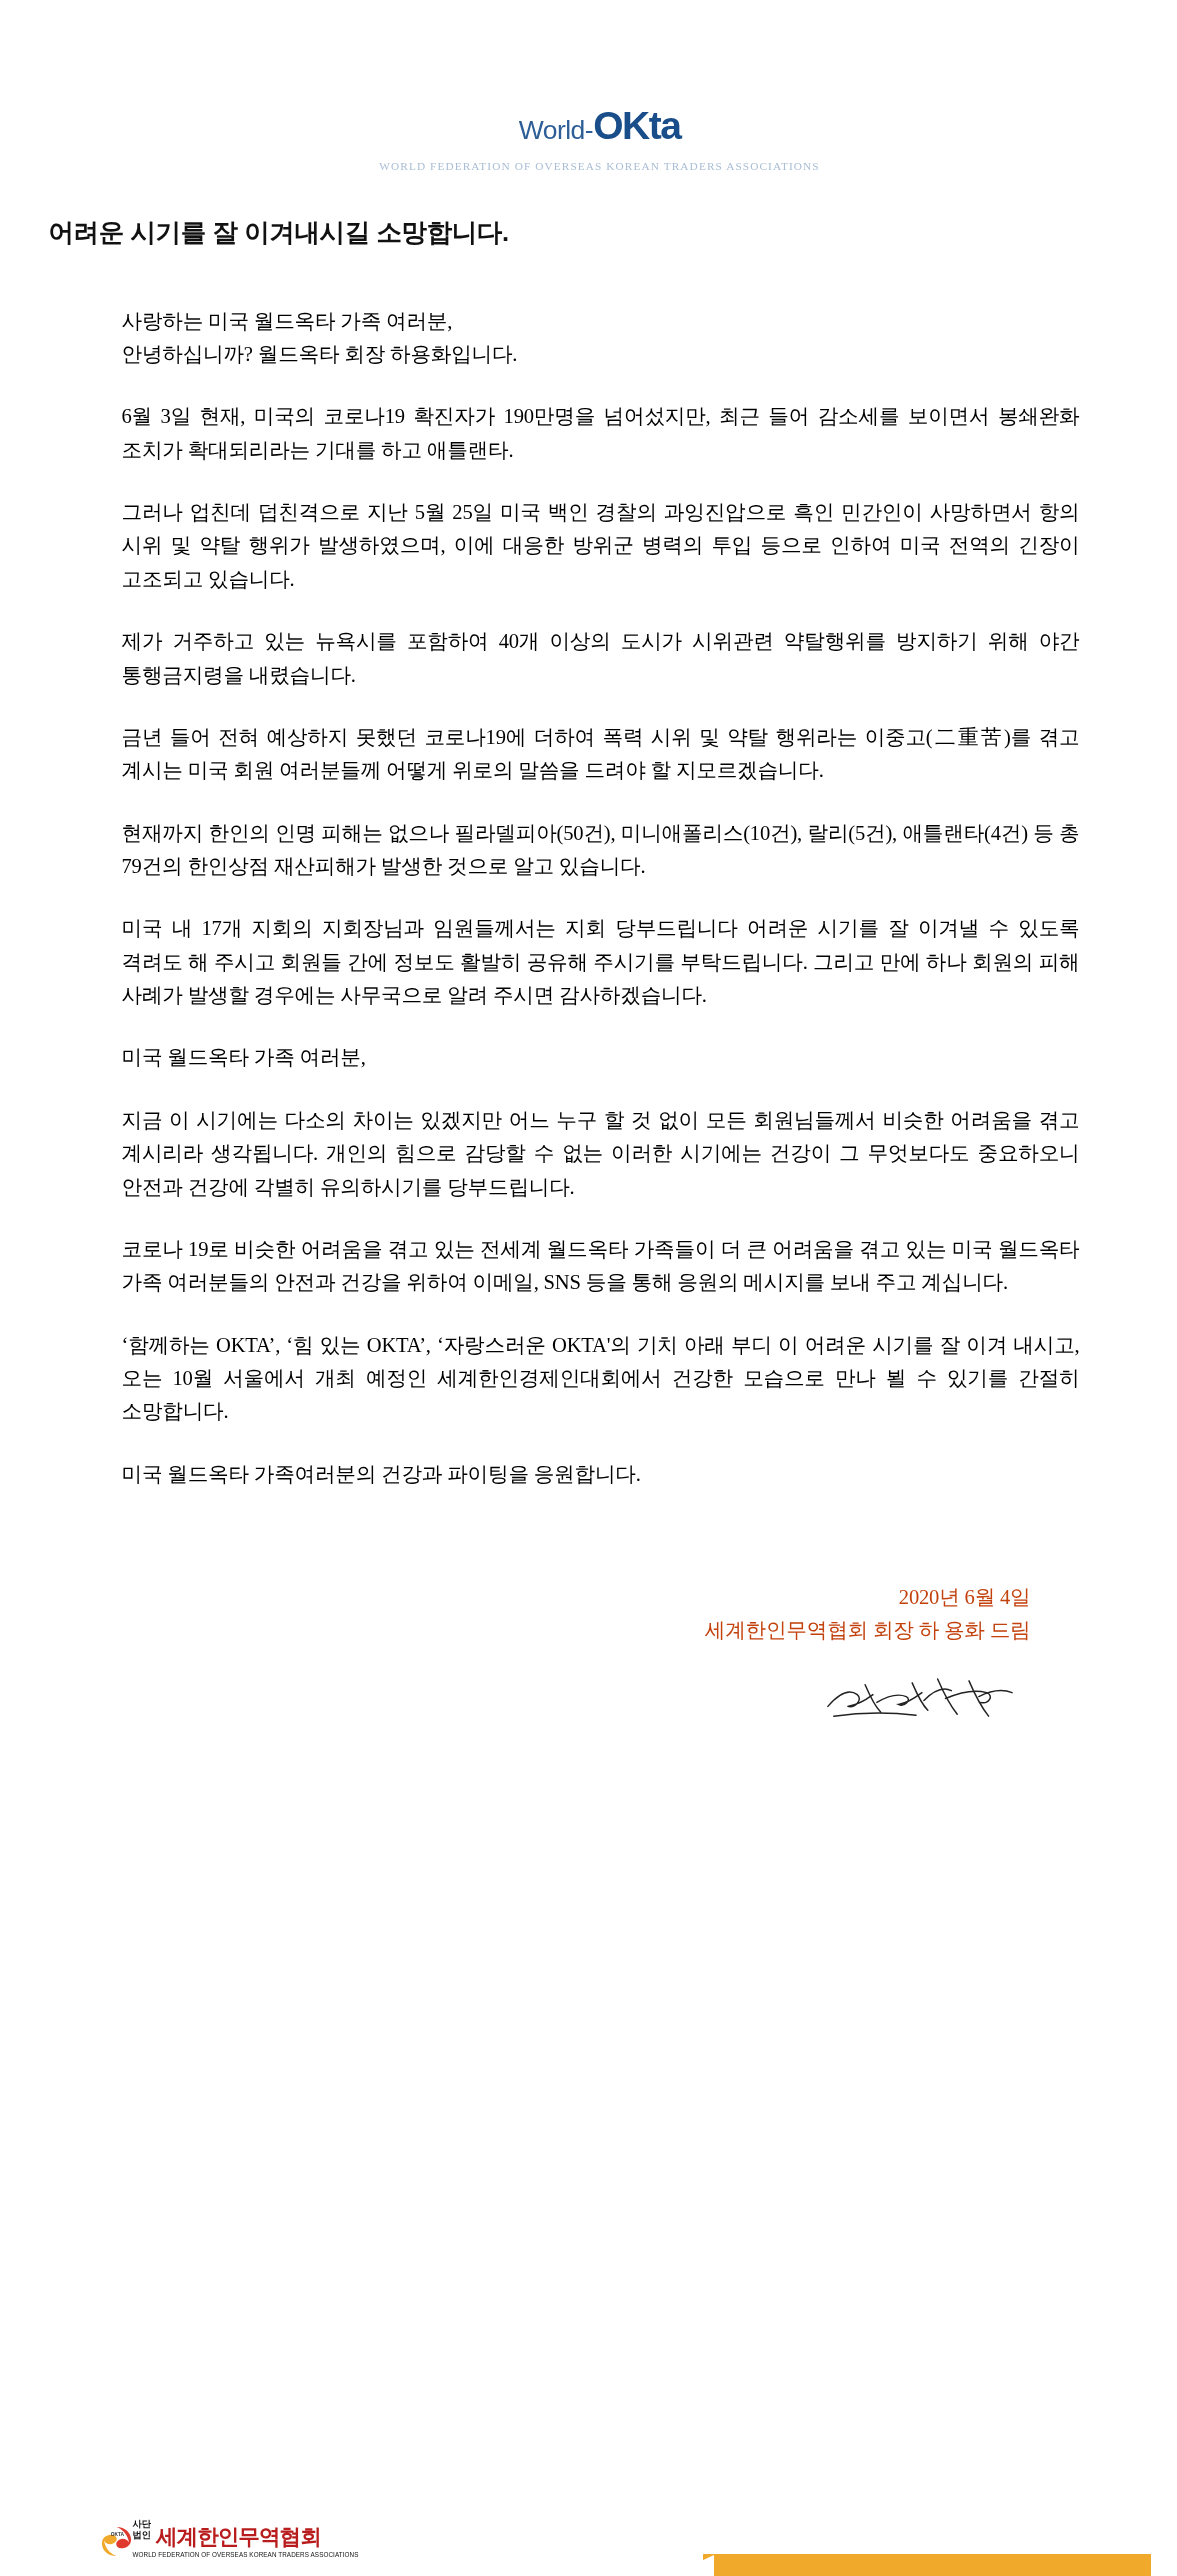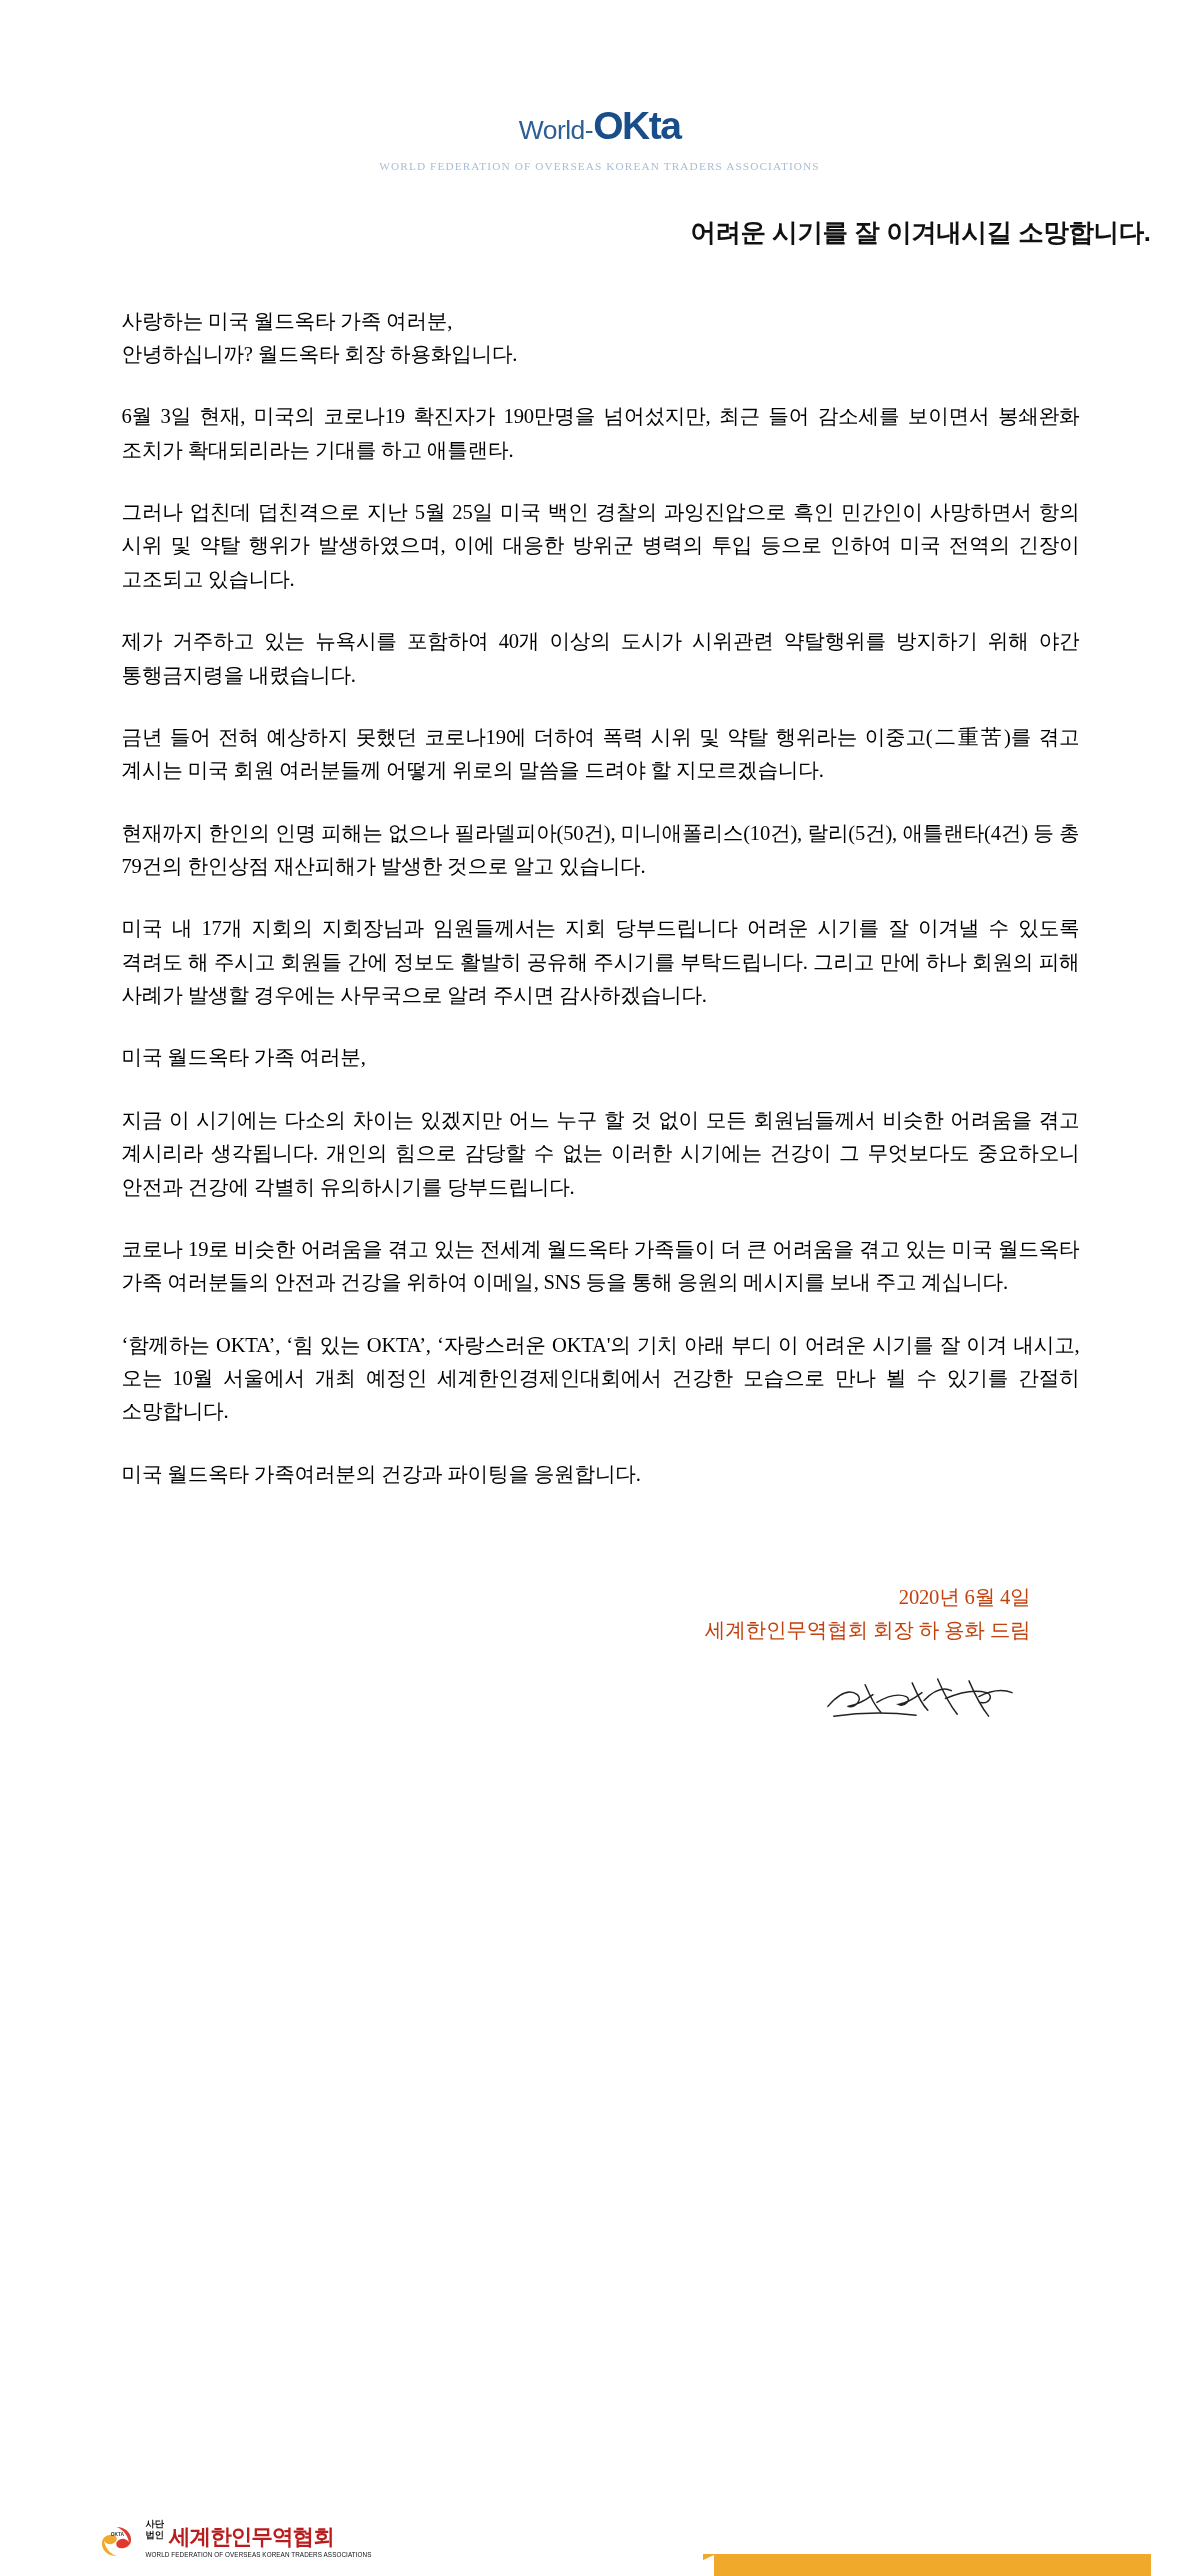--- a/index.html
+++ b/index.html
@@ -53,21 +53,21 @@
     font-family: "Liberation Serif", "DejaVu Serif", serif;
     font-size: 11.3px;
     letter-spacing: 1.1px;
     color: #a9bdd4;
     white-space: nowrap;
   }
 
   
   .doc-title {
     margin-top: 43px;
-    text-align: right;
+    text-align: left;
     font-family: "Liberation Sans", "DejaVu Sans", sans-serif;
     font-size: 25.5px;
     font-weight: 700;
     color: #111111;
     letter-spacing: -0.4px;
   }
 
   
   .body-wrap {
     margin-top: 55px;
@@ -140,21 +140,21 @@
     border-style: solid;
     border-width: 0 0 21.6px 45px;
     border-color: transparent transparent #ffffff transparent;
   }
   .footer-logo {
     position: absolute;
     left: 73px;
     bottom: 17.6px;
     display: flex;
     align-items: flex-end;
-    gap: 13px;
+    gap: 0;
   }
   .f-mark {
     position: relative;
     width: 33px;
     height: 33px;
     flex: none;
   }
   .f-sadan {
     font-family: "Liberation Sans", "DejaVu Sans", sans-serif;
     font-size: 9.3px;

